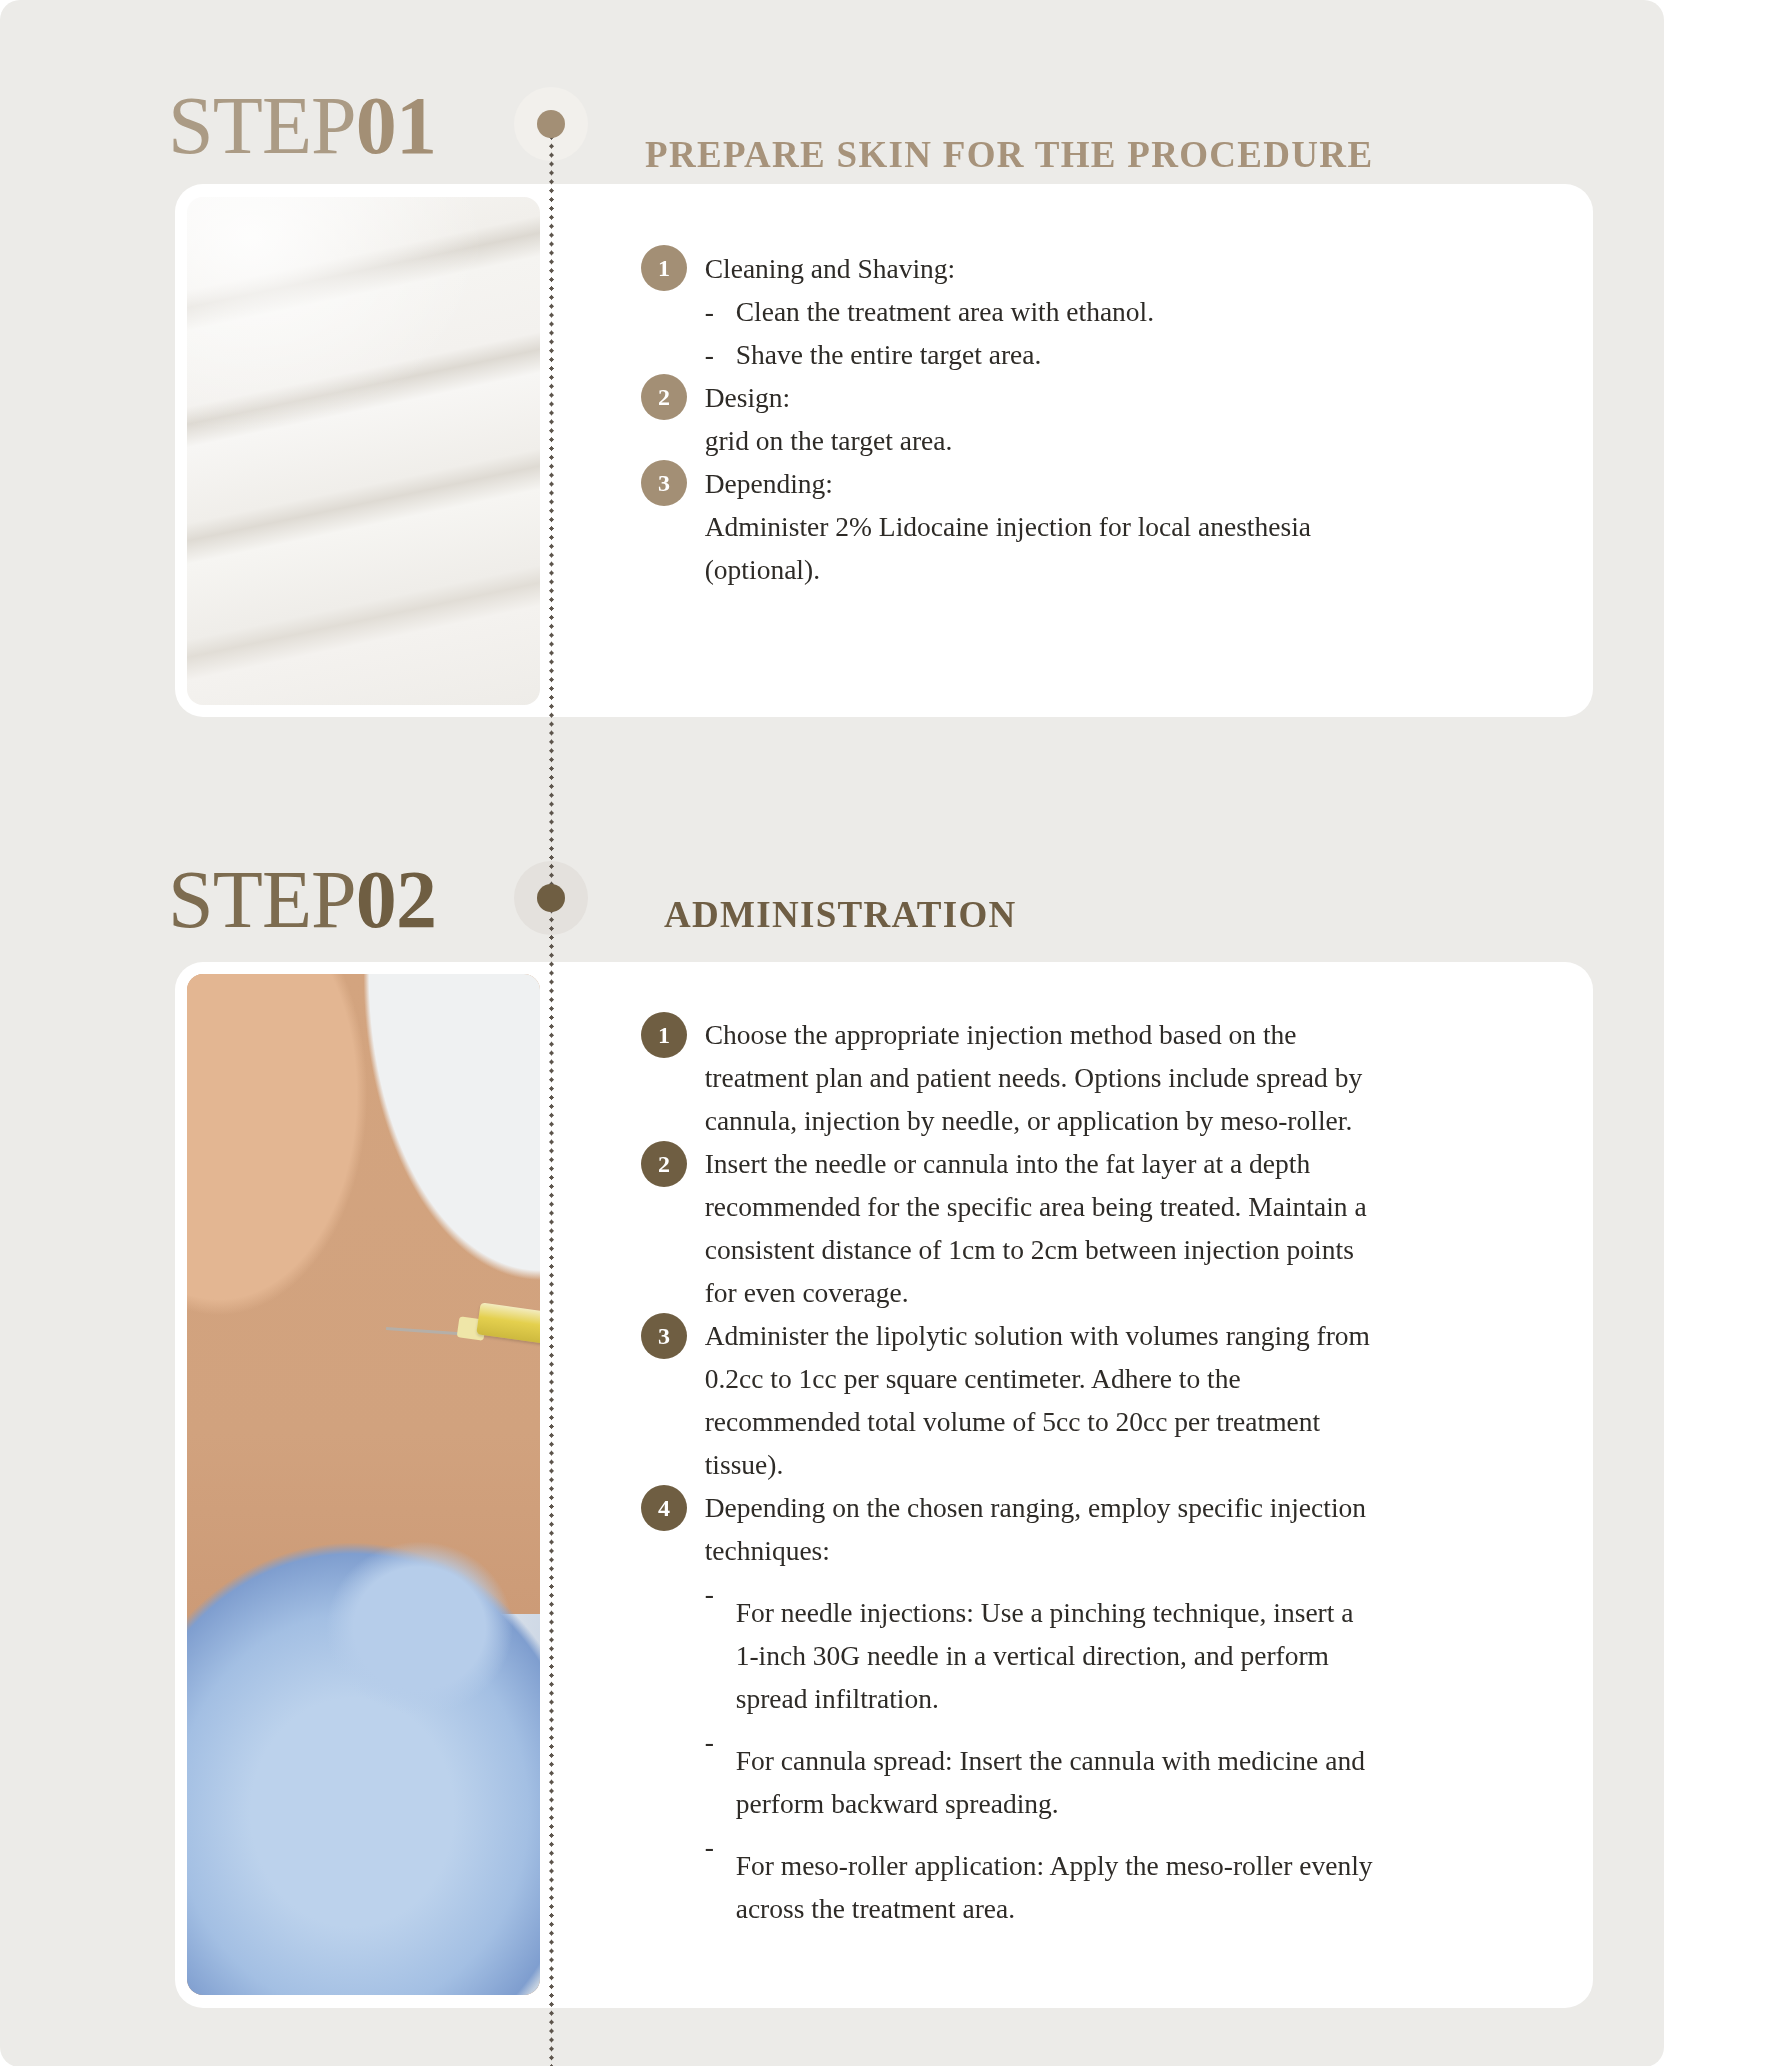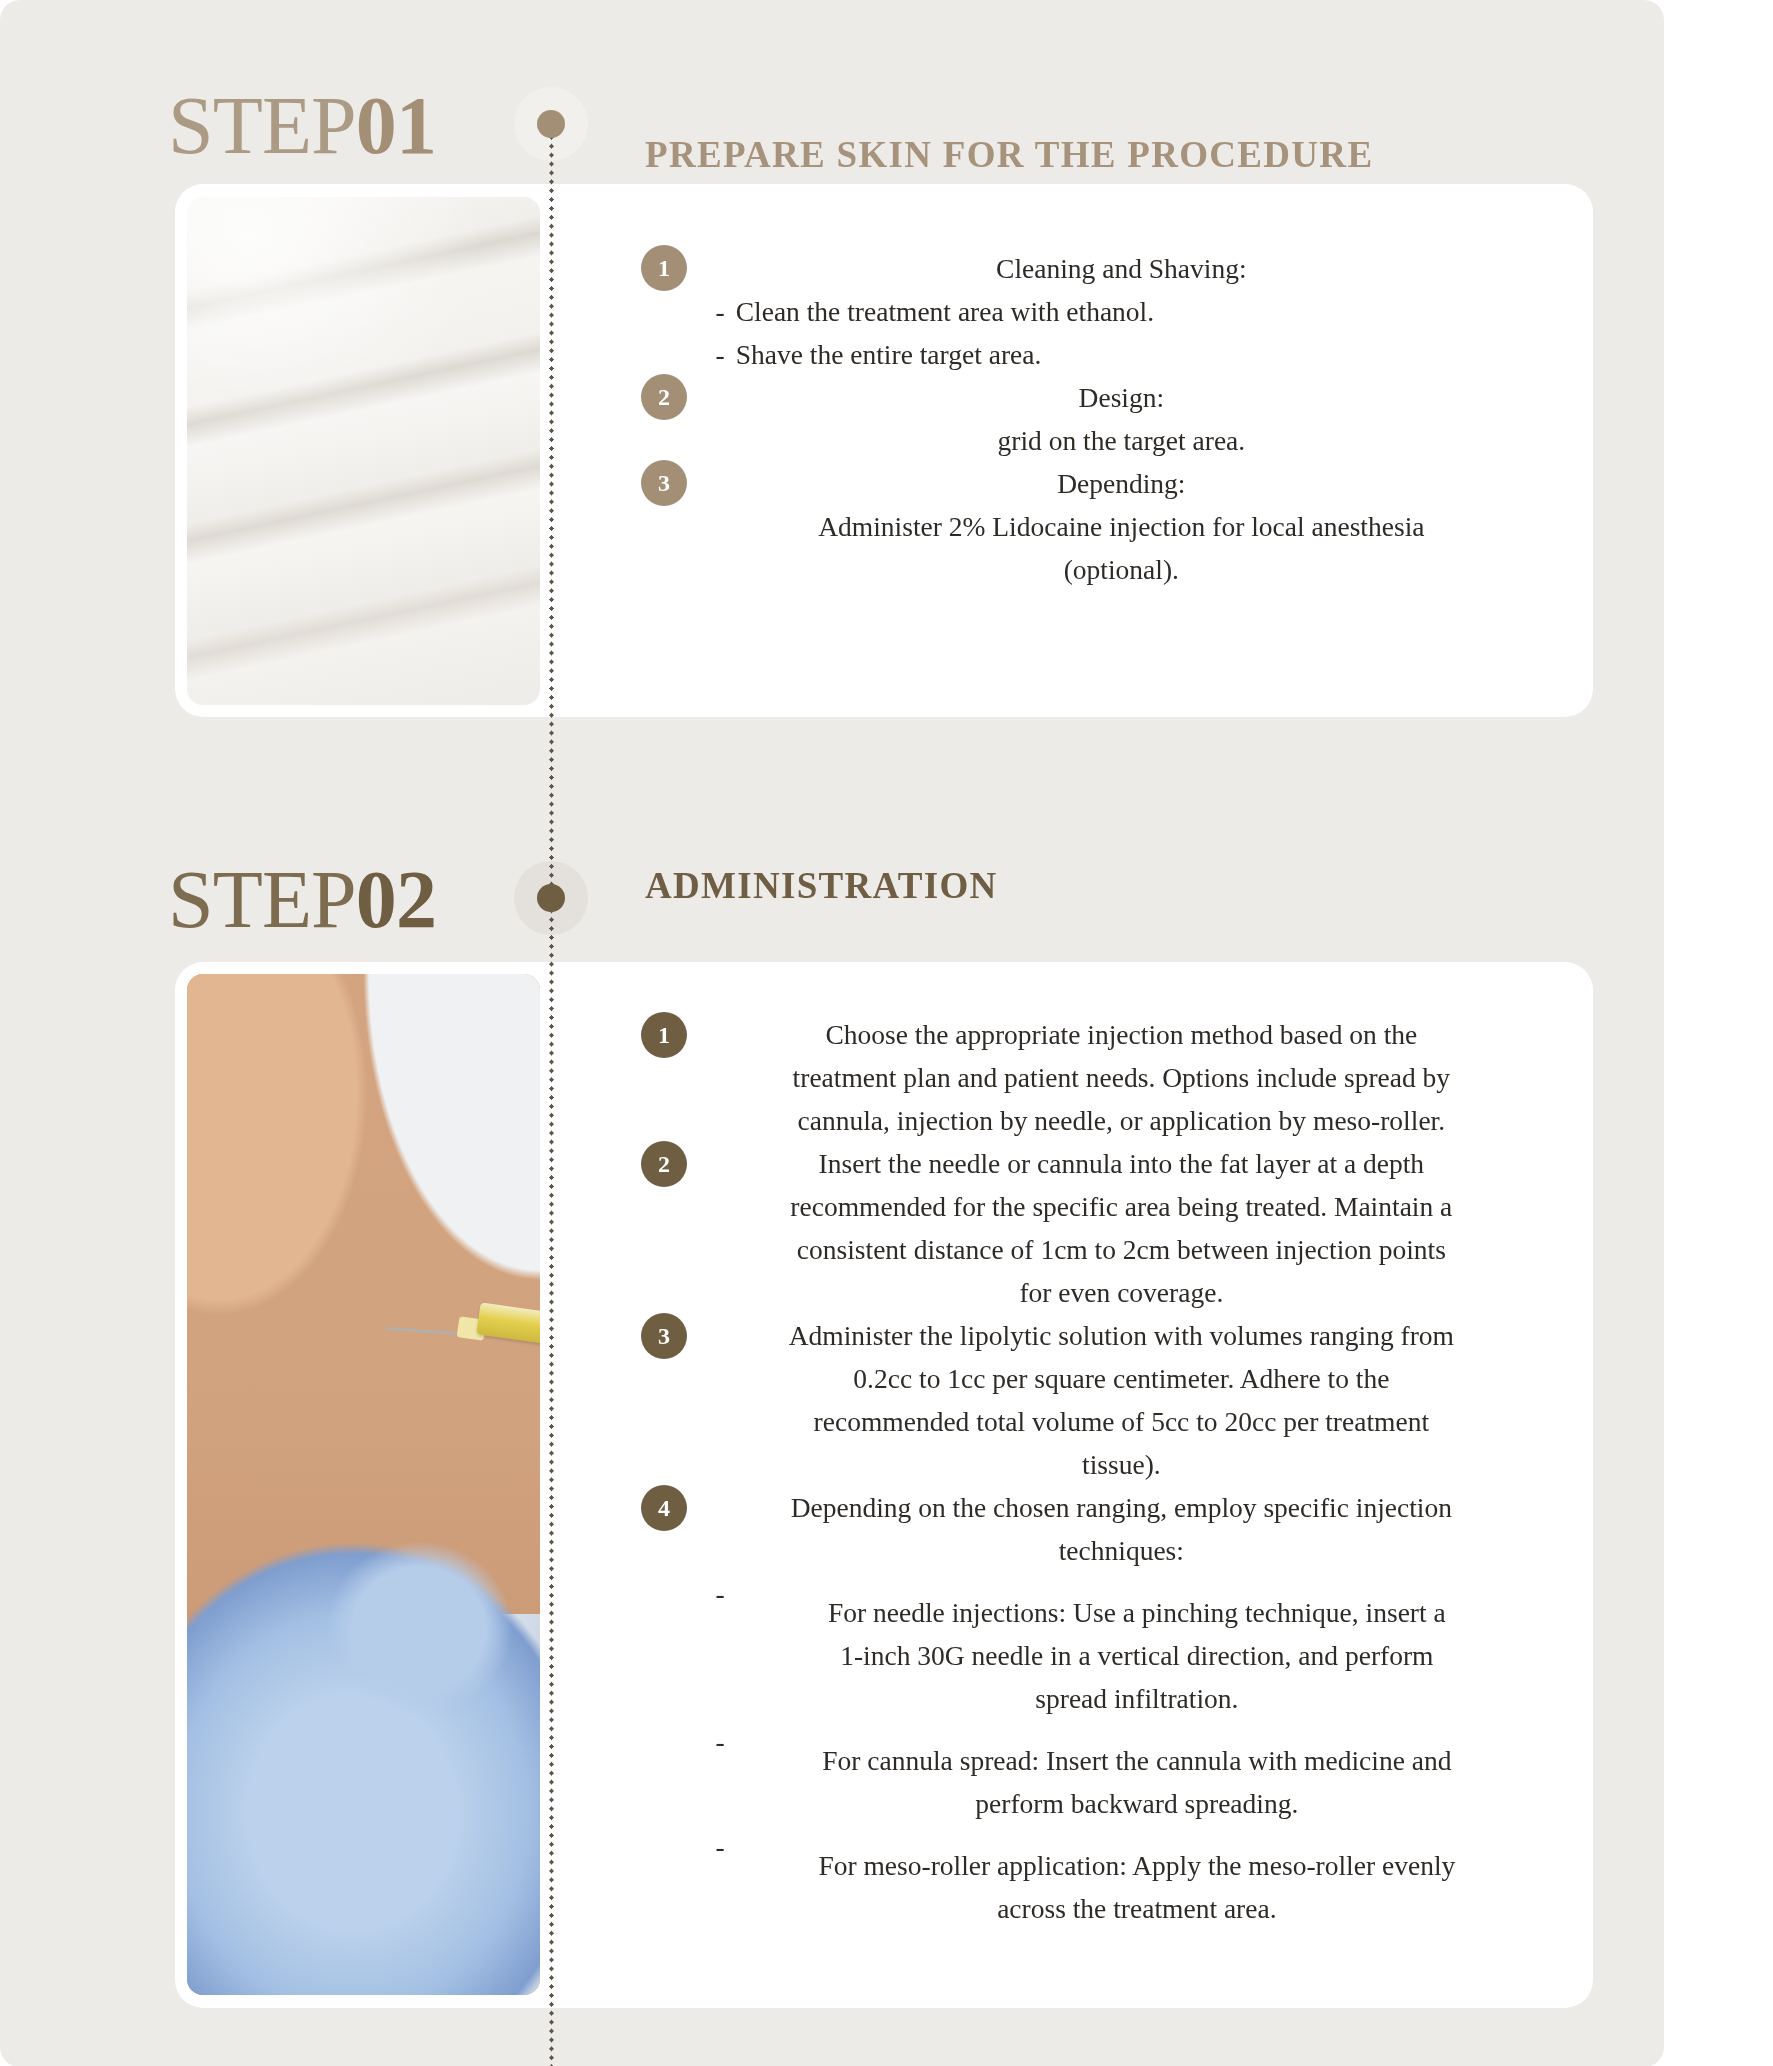--- a/index.html
+++ b/index.html
@@ -26,21 +26,21 @@
   
   .step-heading{position:absolute; left:168px; font-size:82px; line-height:84px; letter-spacing:-0.9px; white-space:nowrap;}
   .sh1{top:84px;} .sh2{top:858px;}
   .sh1 .step-word{font-weight:400; color:var(--l1,#ab9b85);}
   .sh1 .step-num {font-weight:800; color:var(--a1,#a38f75);}
   .sh2 .step-word{font-weight:400; color:var(--l2,#7d6c50);}
   .sh2 .step-num {font-weight:800; color:var(--a2,#6f5e42);}
   
   .sec-title{position:absolute; left:645px; font-size:37px; font-weight:700; letter-spacing:1.3px; line-height:44px; white-space:nowrap;text-align:center;}
   .t1{top:102px; color:var(--t1c,#a7937b);}
-  .t2{top:833px; color:var(--t2c,#6f5e44);}
+  .t2{top:862px; color:var(--t2c,#6f5e44);margin-left:19px;}
   
   .card{position:absolute; left:175px; width:1418px; background:var(--card,#fff); border-radius:28px; z-index:1;}
   .card1{top:184px; height:533px;}
   .card2{top:962px; height:1046px;}
   
   .photo{position:absolute; border-radius:16px; overflow:hidden; z-index:2;}
   .photo1{
     left:187px; top:197px; width:353px; height:508px;
     background-image:
       radial-gradient(120% 70% at 18% 8%, rgba(255,255,255,.85) 0%, rgba(255,255,255,0) 55%),
@@ -76,21 +76,21 @@
   
   .content{position:absolute; left:641px; width:897px; z-index:2; font-size:27.5px;}
   .content1{top:247px;} .content1 .line{line-height:43px;}
   .content2{top:1013px;} .content2 .line{line-height:43px;}
   .item{display:flex; align-items:flex-start;}
   .badge{flex:0 0 46px; width:46px; height:46px; border-radius:50%;
     color:#fff; font-size:24px; font-weight:700;
     display:flex; align-items:center; justify-content:center; margin-right:17.7px;}
   .card-c1 .badge{background:var(--a1,#a38f75); margin-top:-1.8px;}
   .card-c2 .badge{background:var(--a2,#6f5e42); margin-top:-0.9px;}
-  .itext{flex:1; min-width:0;text-align:center;}
+  .itext{flex:1; min-width:0;}
   .line{white-space:nowrap;}
   .brow{display:flex; align-items:flex-start;}
   .dash{flex:0 0 31px;}
   .btext{flex:1; min-width:0;margin-top:19px;}
 </style>
 </head>
 <body>
 
 <div class="page">
 

